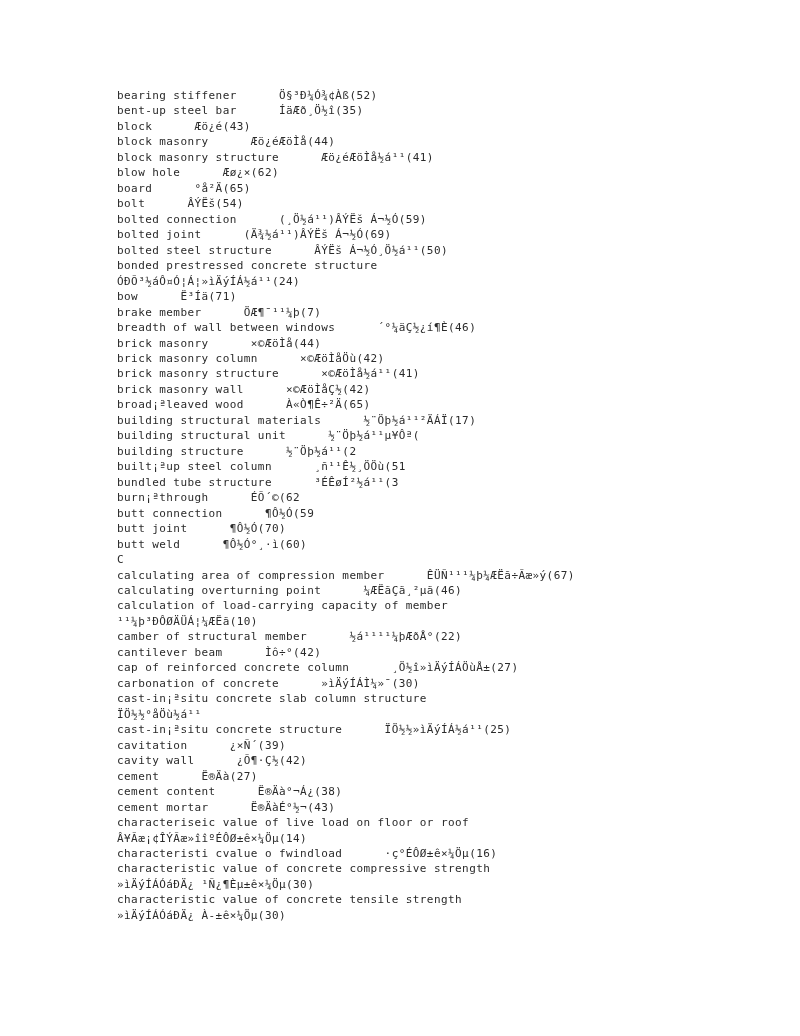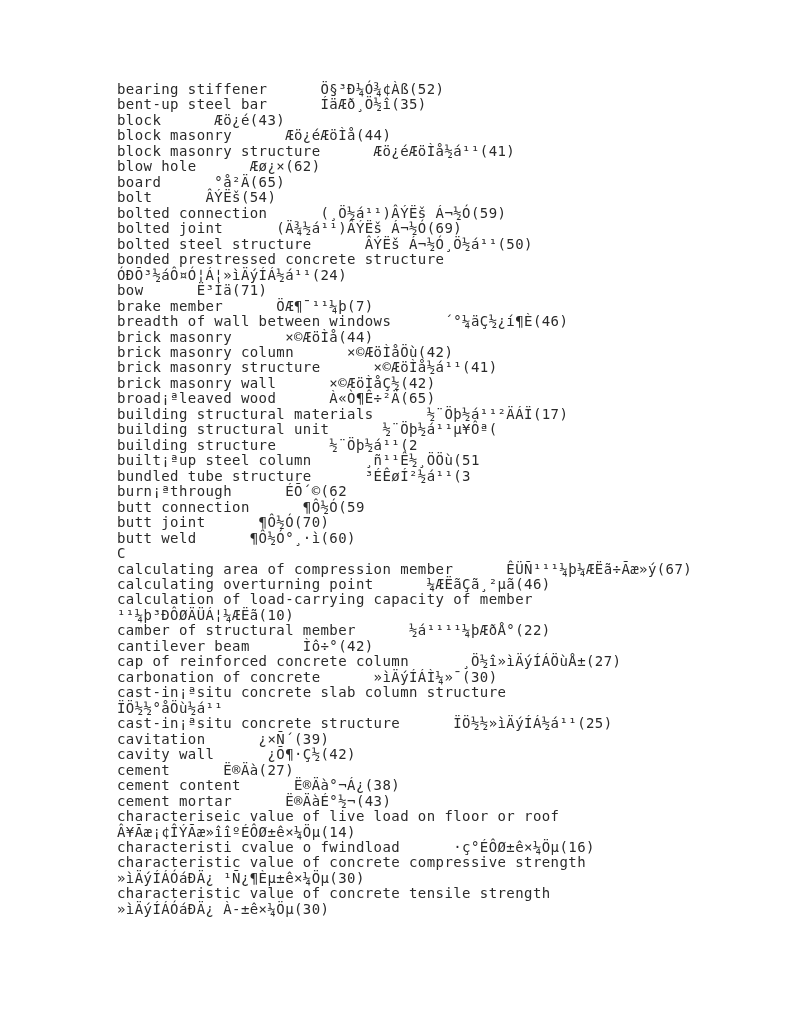--- a/index.html
+++ b/index.html
@@ -19,23 +19,23 @@
     position: absolute;
     left: 0;
     top: 0;
     width: 800px;
     height: 1036px;
     background: #ffffff;
   }
   #glossary {
     position: absolute;
     left: 117px;
-    top: 82px;
+    top: 88px;
     width: 660px;
-    font-size: 14px;
+    font-size: 11px;
     line-height: 15.48px;
     letter-spacing: 0.42px;
     color: #2a2a2a;
     white-space: pre;
   }
   .entry-line {
     white-space: pre;
     display: block;
     height: 15.48px;
     overflow: visible;

